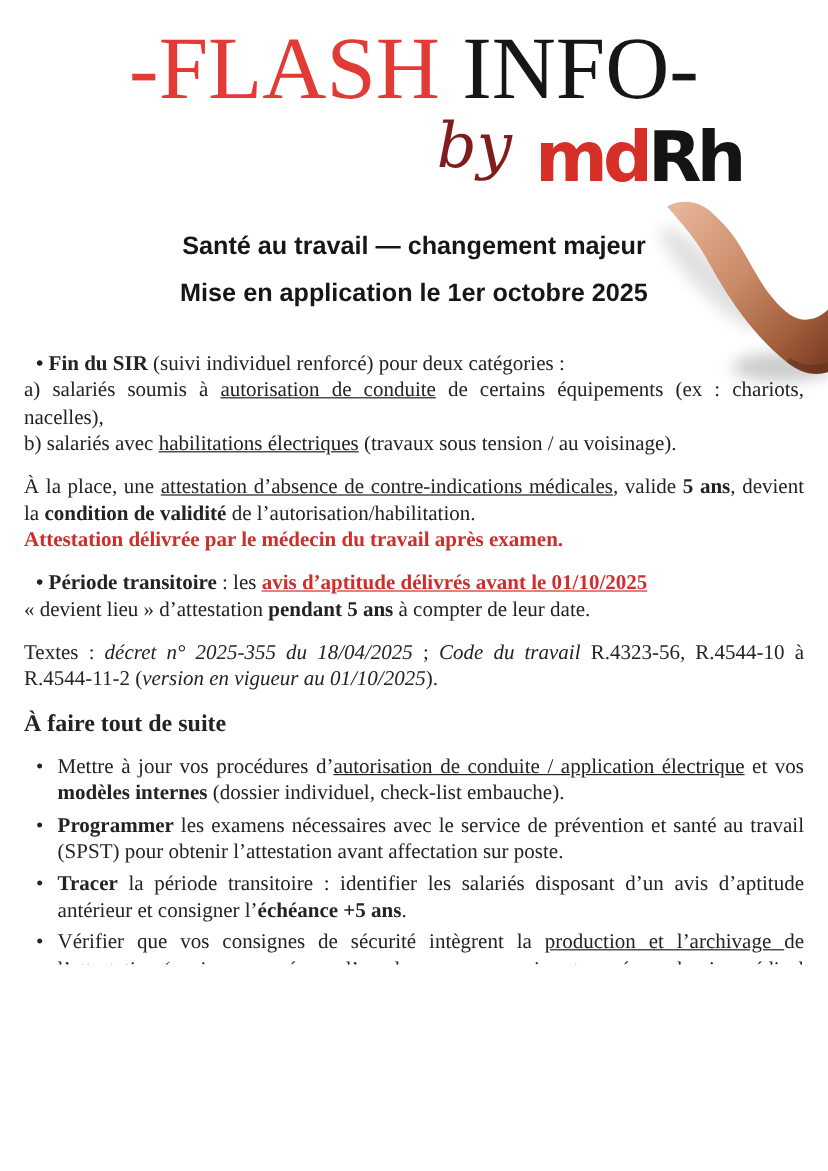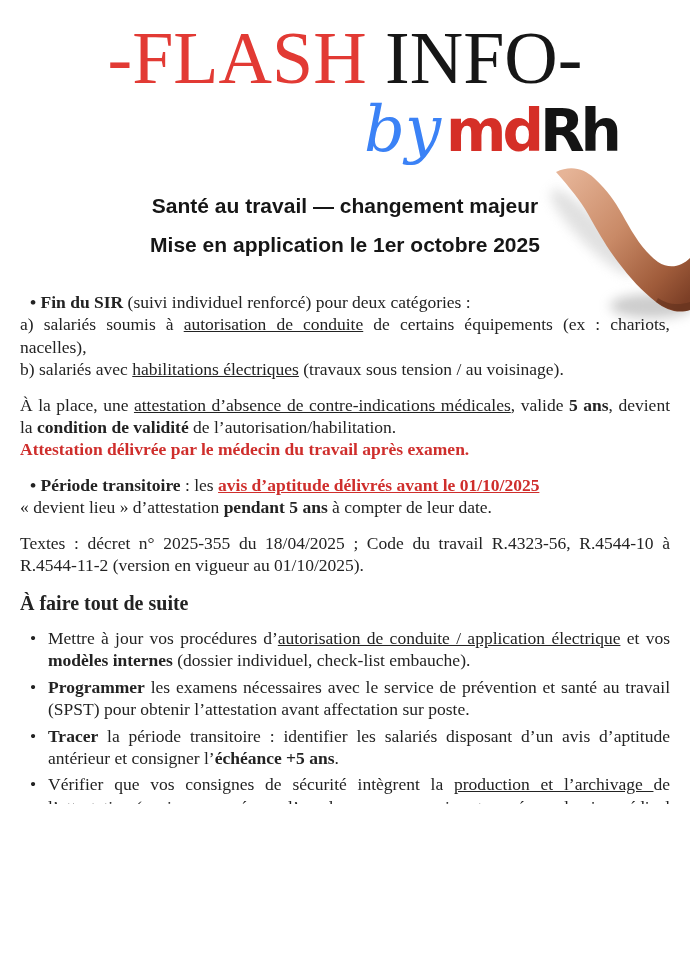--- a/index.html
+++ b/index.html
@@ -5,21 +5,21 @@
   html,body{margin:0;padding:0;background:#fff;}
   .page{position:relative;width:690px;height:804px;background:#ffffff;overflow:hidden;
         font-family:"Liberation Serif",serif;color:var(--ink,#232323);}
 
   
   .title{position:absolute;top:20px;left:0;width:100%;text-align:center;
          font-family:"Liberation Serif",serif;font-size:74px;line-height:1.05;white-space:nowrap;}
   .t-red{color:var(--title_red,#e23a34);}
   .t-black{color:#161616;}
   .by-script{position:absolute;left:364px;top:92px;font-family:"DejaVu Serif",serif;
-             font-style:italic;font-size:64px;color:#3b82f6;}
+             font-style:italic;font-size:52px;color:#7f1d1d;}
   .brand{font-family:"DejaVu Sans",sans-serif;font-weight:bold;letter-spacing:-4px;line-height:1;}
   .brand-header{position:absolute;left:446px;top:102px;font-size:58px;}
   .md{color:var(--logo_red,#d52f27);}
   .rh{color:#141414;}
 
   .hand{position:absolute;left:530px;top:158px;width:160px;height:185px;}
 
   
   .subtitle{position:absolute;top:194px;left:0;width:100%;text-align:center;
             font-family:"Liberation Sans",sans-serif;font-weight:bold;font-size:21px;color:#161616;}
@@ -30,21 +30,21 @@
            font-size:17.5px;line-height:22.4px;}
   .blk{text-align:justify;}
   .blk-p{margin:0 0 13px 0;}
   .blk-p.indent{text-indent:10px;}
   .blk-h{font-weight:bold;font-size:20px;margin:16px 0 12px 0;text-align:left;}
   .blk-li{display:flex;margin:0 0 4px 0;}
   .blk-li .marker{flex:none;width:18px;margin-left:10px;}
   .blk-li .li-text{flex:1;text-align:justify;}
   .blk-source{margin-top:15px;text-align:right;}
   .run-b{font-weight:bold;}
-  .run-i{}
+  .run-i{font-style:italic;}
   .run-u{text-decoration:underline;}
   .run-r{color:var(--red,#cf2e2c);}
 
   
   .brand-footer{position:absolute;left:28px;top:890px;font-size:56px;}
   .tagline{position:absolute;top:906px;left:0;width:100%;text-align:center;
            font-family:"Liberation Sans",sans-serif;font-weight:bold;font-size:22.5px;color:#111;}
   .site-url{position:absolute;top:941px;left:0;width:100%;text-align:center;
             font-family:"Liberation Sans",sans-serif;font-size:24px;color:#111;}
   .site-url span{text-decoration:underline;cursor:pointer;}

